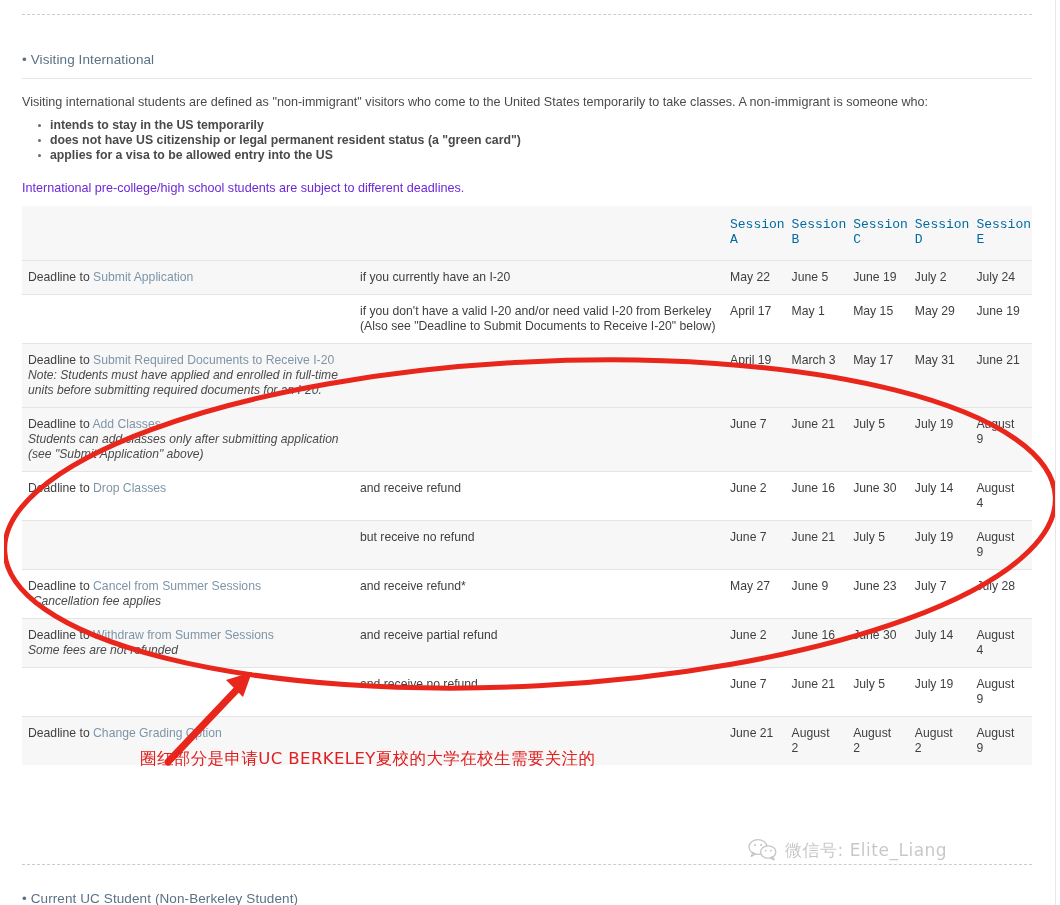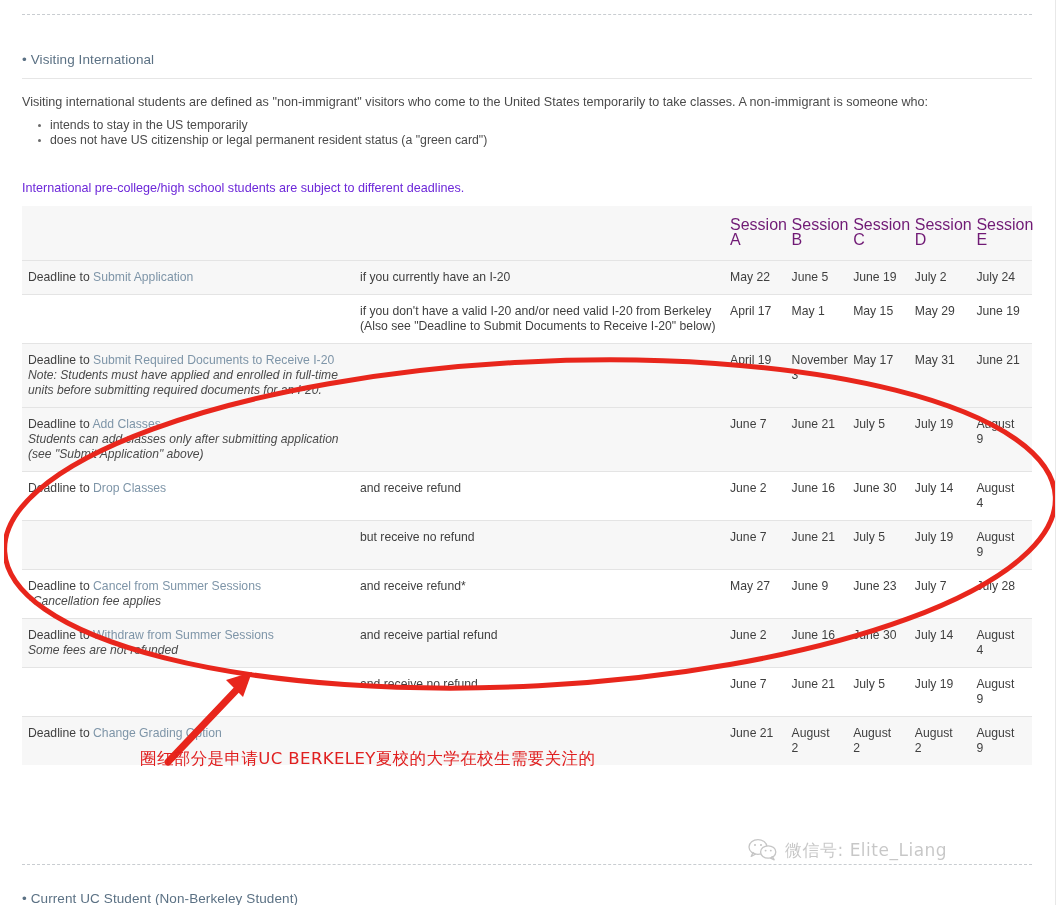--- a/index.html
+++ b/index.html
@@ -63,20 +63,21 @@
     left: 22px; right: 42px;
     top: 94px;
     font-size: 12.6px;
     line-height: 16px;
     color: #4a4a4a;
   }
   ul.bullets {
     margin: 8px 0 0 0;
     padding-left: 28px;
     list-style: none;
+    font-weight: bold;
   }
   ul.bullets li {
     position: relative;
     font-size: 12.3px;
     line-height: 15px;
     color: #4a4a4a;
     padding-left: 0;
   }
   ul.bullets li::before {
     content: "";
@@ -112,24 +113,25 @@
   #deadline-table th,
   #deadline-table td {
     vertical-align: top;
     padding: 9px 8px 9px 6px;
     border: 0;
     text-align: left;
     font-weight: normal;
     line-height: 15px;
   }
   #deadline-table thead th {
-    color: #701a75;
-    font-size: 16px;
+    color: #0369a1;
+    font-size: 13px;
     padding-top: 11px;
     padding-bottom: 13px;
+    font-family: Liberation Mono, monospace;
   }
   thead tr { background: #f7f7f7; }
 
   tbody tr { border-top: 1px solid #e4e4e4; }
   tbody tr.shade { background: #f7f7f7; }
   tbody tr.plain { background: #ffffff; }
 
   .lbl-lead { color: #3f3f3f; }
   .lbl-link { color: #7e95a8; }
   .lbl-note {
@@ -189,20 +191,21 @@
 
   <div class="section-heading" id="heading-visiting">• Visiting International</div>
 
   <div class="heading-rule"></div>
 
   <div class="intro">
     <div>Visiting international students are defined as "non-immigrant" visitors who come to the United States temporarily to take classes. A non-immigrant is someone who:</div>
     <ul class="bullets">
       <li>intends to stay in the US temporarily</li>
       <li>does not have US citizenship or legal permanent resident status (a "green card")</li>
+      <li>applies for a visa to be allowed entry into the US</li>
     </ul>
   </div>
 
   <div class="intro-tail">International pre-college/high school students are subject to different deadlines.</div>
 
   <table id="deadline-table">
     <colgroup>
       <col class="c-label">
         <col class="c-cond">
       <col class="c-ses">
@@ -238,21 +241,21 @@
           <td class="sess-cell">April 17</td>
           <td class="sess-cell">May 1</td>
           <td class="sess-cell">May 15</td>
           <td class="sess-cell">May 29</td>
           <td class="sess-cell">June 19</td>
         </tr>
         <tr class="shade">
           <td><span class="lbl-lead">Deadline to </span><a class="lbl-link" style="text-decoration: none;">Submit Required Documents to Receive I-20</a><span class="lbl-note">Note: Students must have applied and enrolled in full-time units before submitting required documents for an I-20.</span></td>
           <td></td>
           <td class="sess-cell">April 19</td>
-          <td class="sess-cell">November 3</td>
+          <td class="sess-cell">March 3</td>
           <td class="sess-cell">May 17</td>
           <td class="sess-cell">May 31</td>
           <td class="sess-cell">June 21</td>
         </tr>
         <tr class="shade">
           <td><span class="lbl-lead">Deadline to </span><a class="lbl-link" style="text-decoration: none;">Add Classes</a><span class="lbl-note">Students can add classes only after submitting application (see "Submit Application" above)</span></td>
           <td></td>
           <td class="sess-cell">June 7</td>
           <td class="sess-cell">June 21</td>
           <td class="sess-cell">July 5</td>

